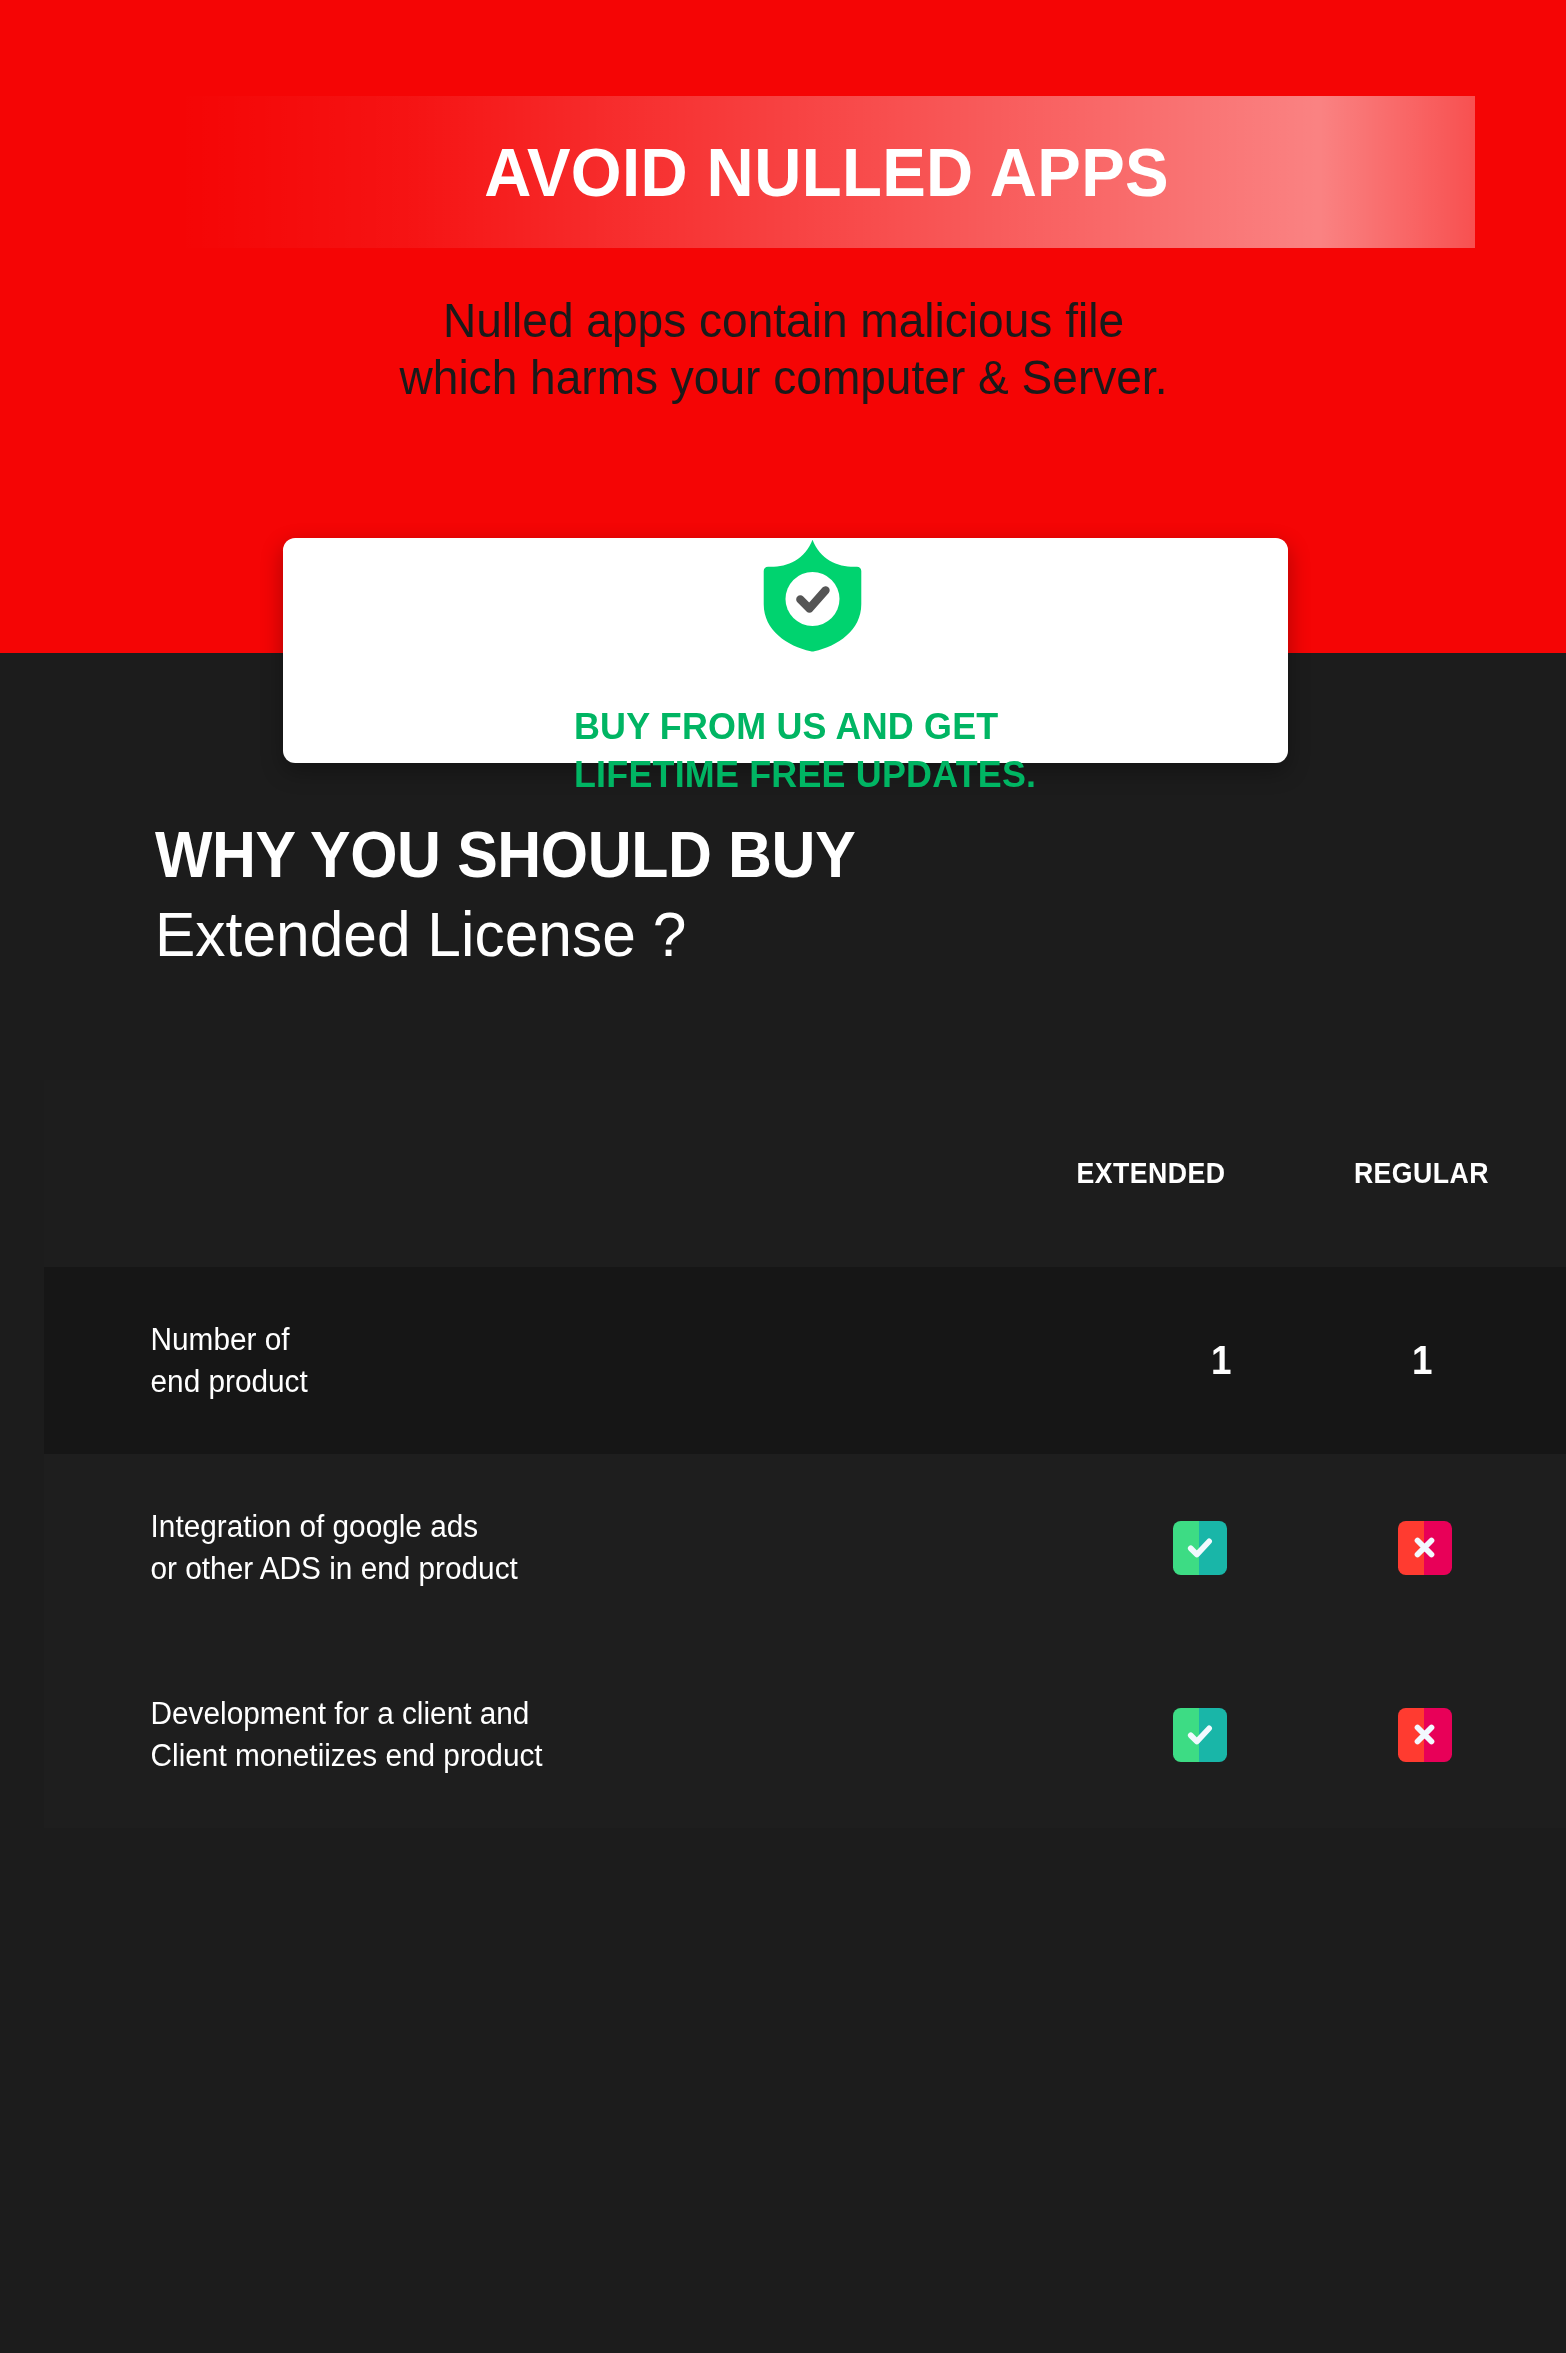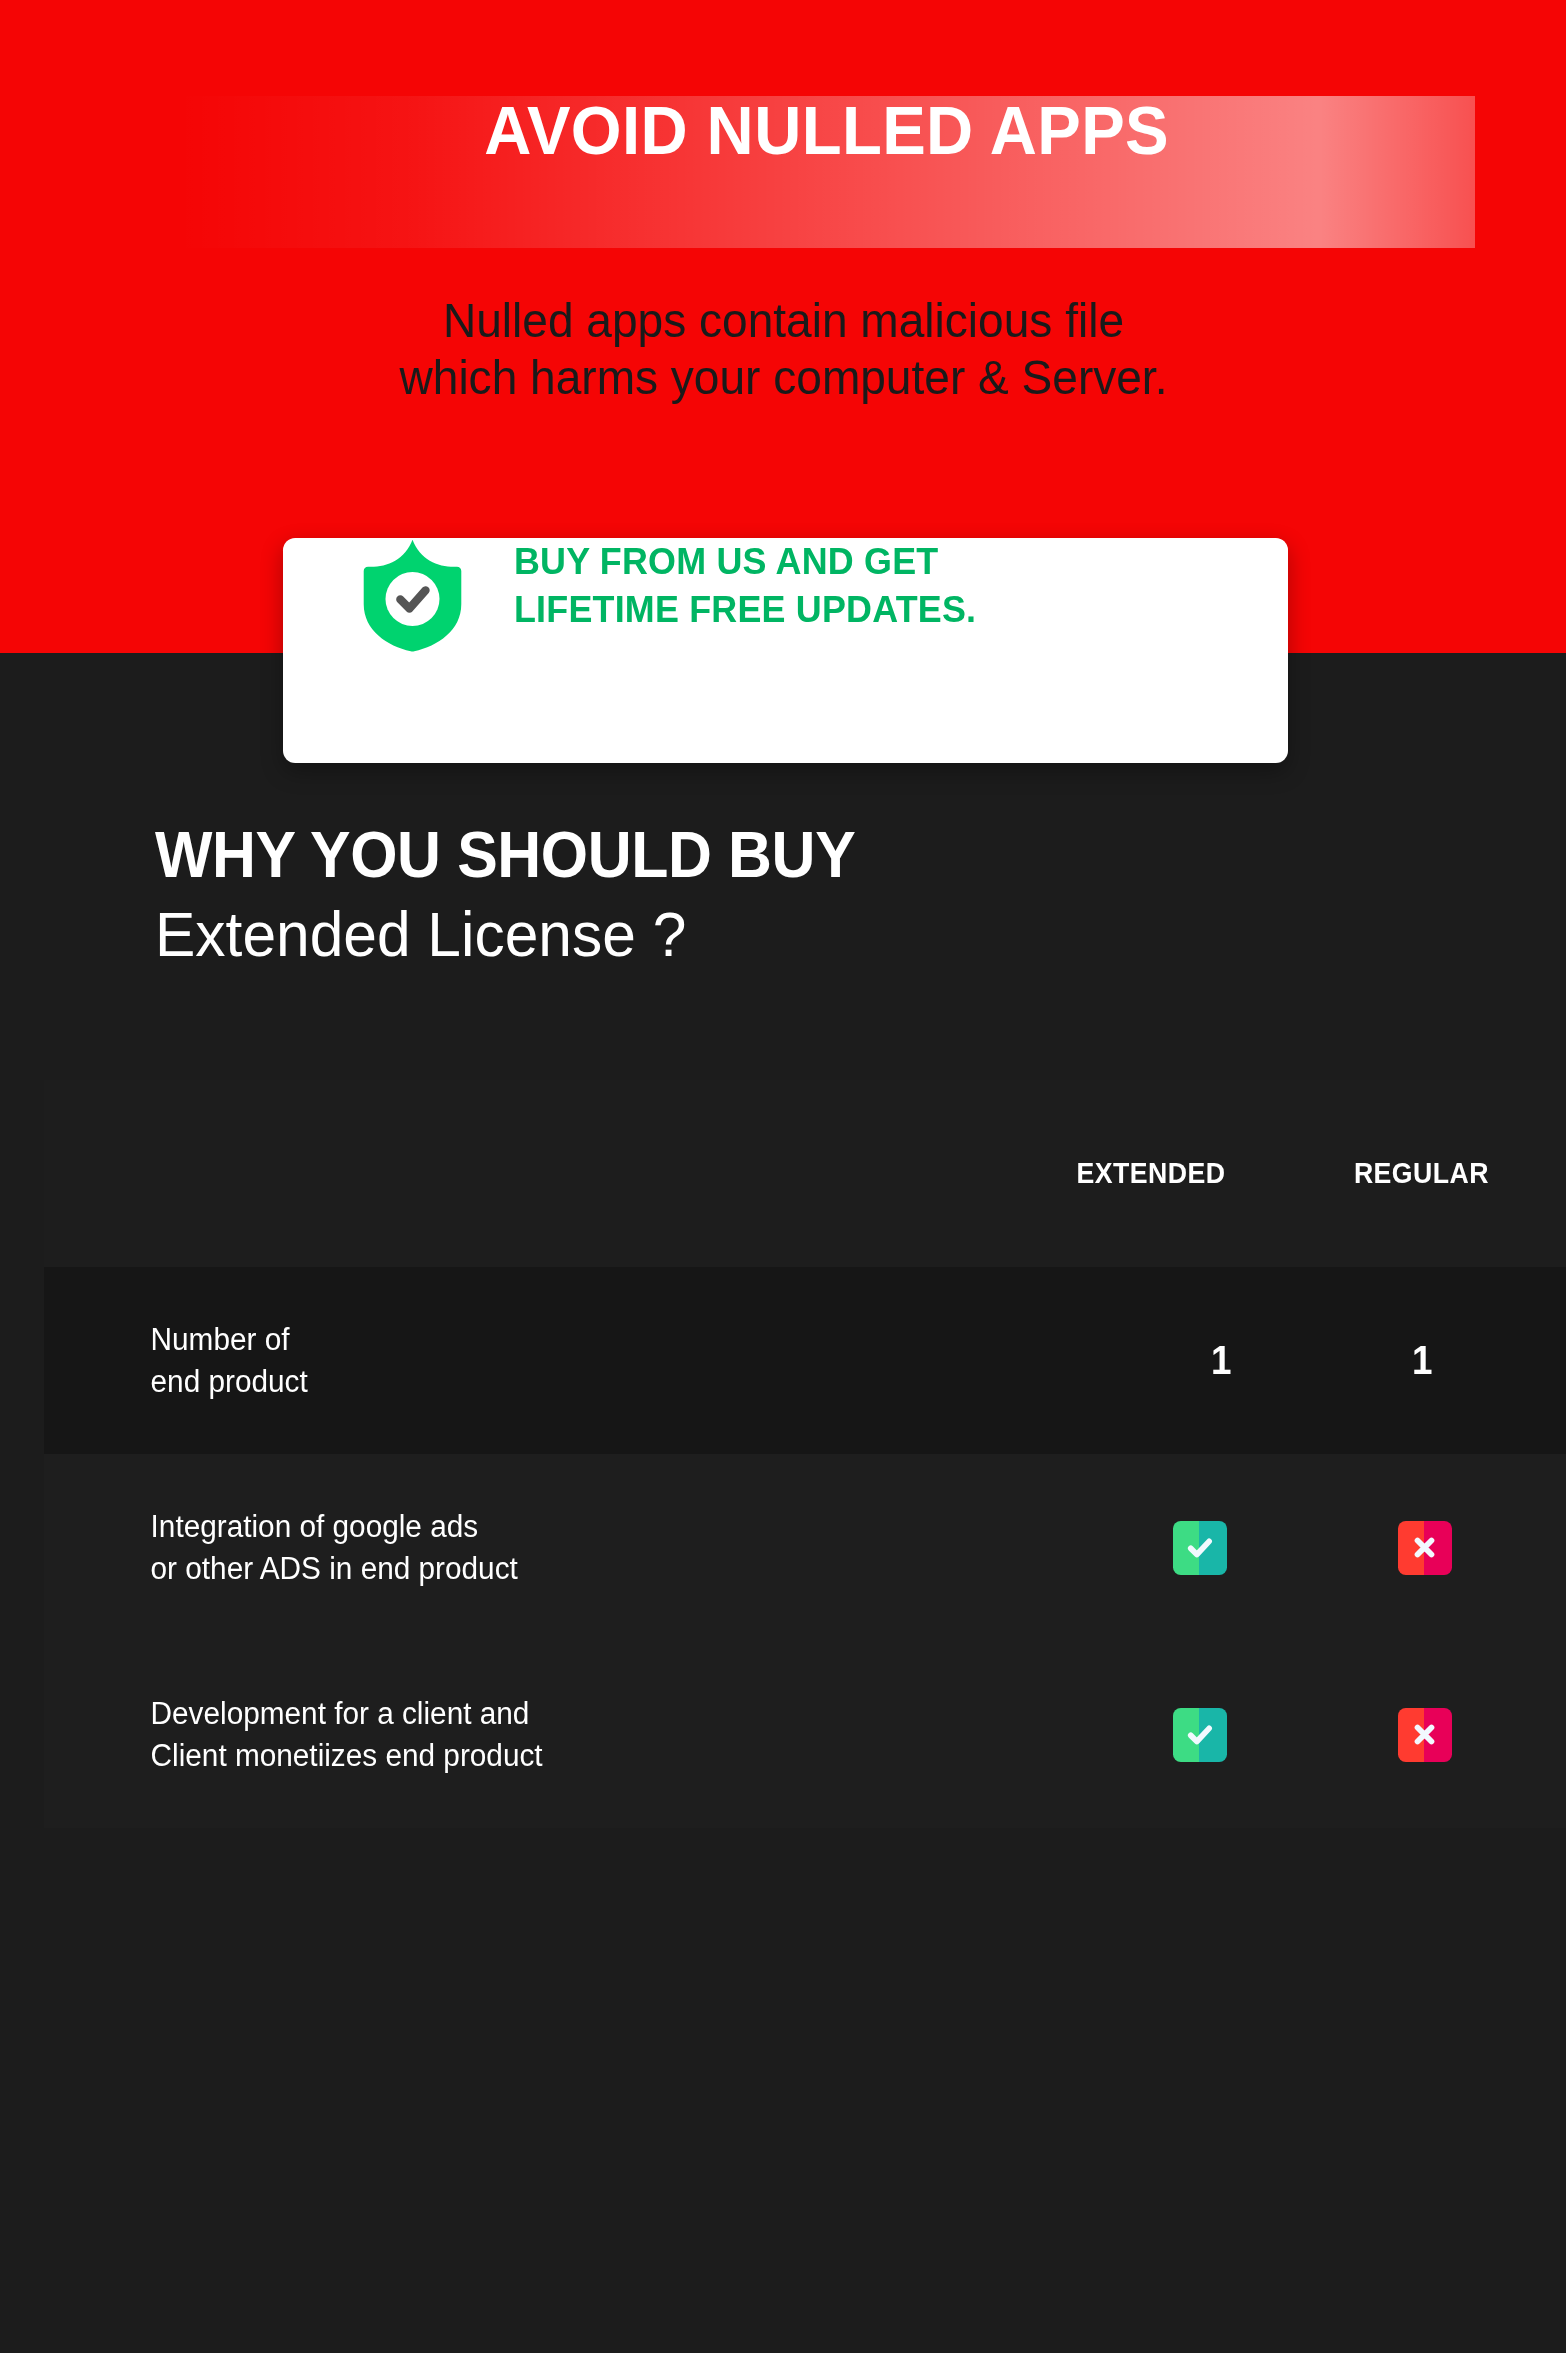--- a/index.html
+++ b/index.html
@@ -15,21 +15,21 @@
     position:relative;
     width:1567px;
     height:653px;
     background:#F50505;
   }
   .title-band{
     position:absolute;
     left:178px; top:96px;
     width:1297px; height:152px;
     background:linear-gradient(90deg, rgba(255,255,255,0) 0%, rgba(255,255,255,0.06) 18%, rgba(255,255,255,0.34) 62%, rgba(255,255,255,0.50) 88%, rgba(255,255,255,0.30) 100%);
-    display:flex; align-items:flex-start; justify-content:center;
+    display:flex; align-items:center; justify-content:center;
   }
   .hero-title{
     color:#FFFFFF;
     font-size:68px;
     font-weight:bold;
     letter-spacing:0.4px;
     line-height:1;
     text-align:center;
     white-space:nowrap;
     transform:scaleX(0.96);
@@ -51,23 +51,24 @@
     left:283px; top:538px;
     width:1005px; height:225px;
     z-index:5;
   }
   .badge-card{
     width:100%; height:100%;
     background:#FFFFFF;
     border-radius:12.2px;
     box-shadow:0 8.7px 22.6px rgba(0,0,0,0.30);
     display:flex;
-    align-items:flex-start;
-    padding-left:78px;
+    align-items:center;
+    padding-left:54px;
     gap:50px;
+    flex-direction:column;
   }
   .shield{
     width:103px; height:115px;
     flex:0 0 auto;
     position:relative;
   }
   .badge-text{
     color:#00B563;
     font-size:37px;
     font-weight:bold;

